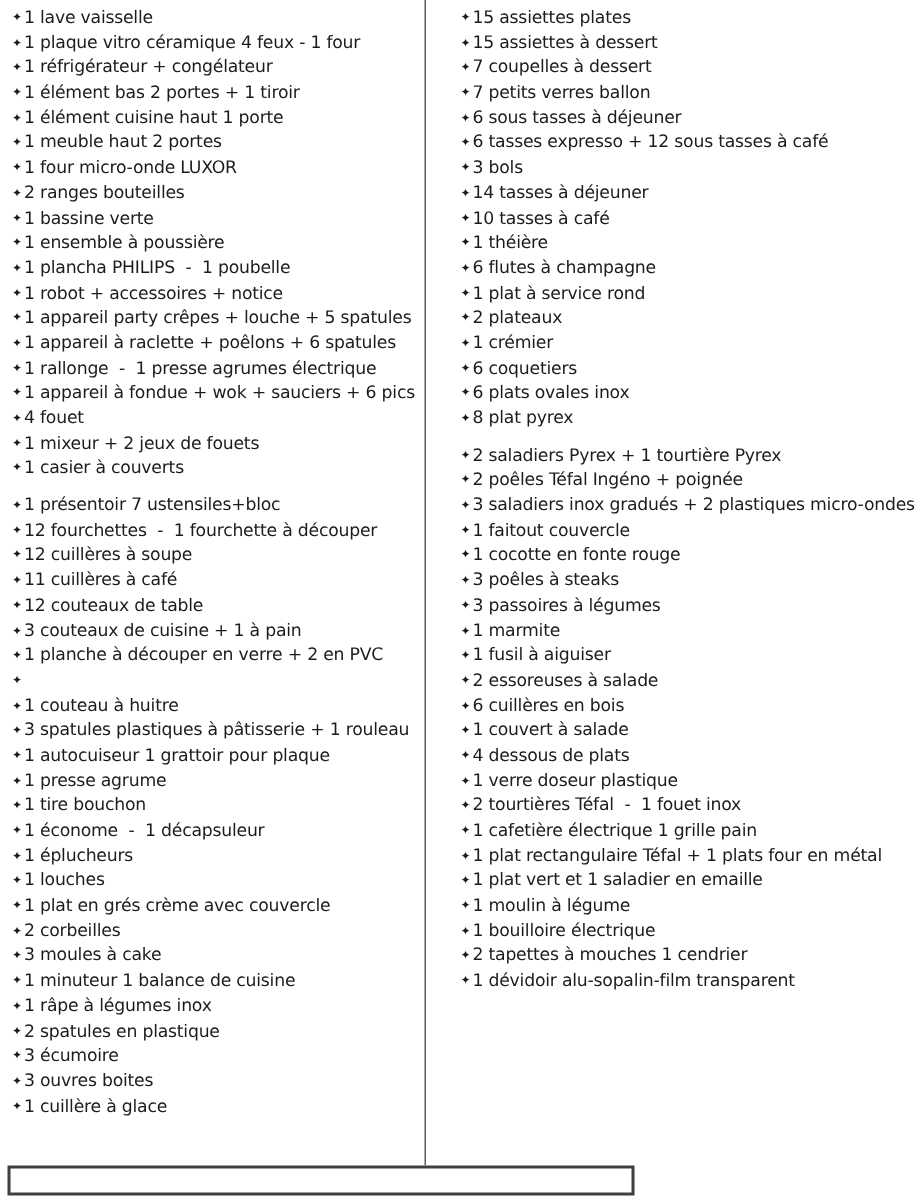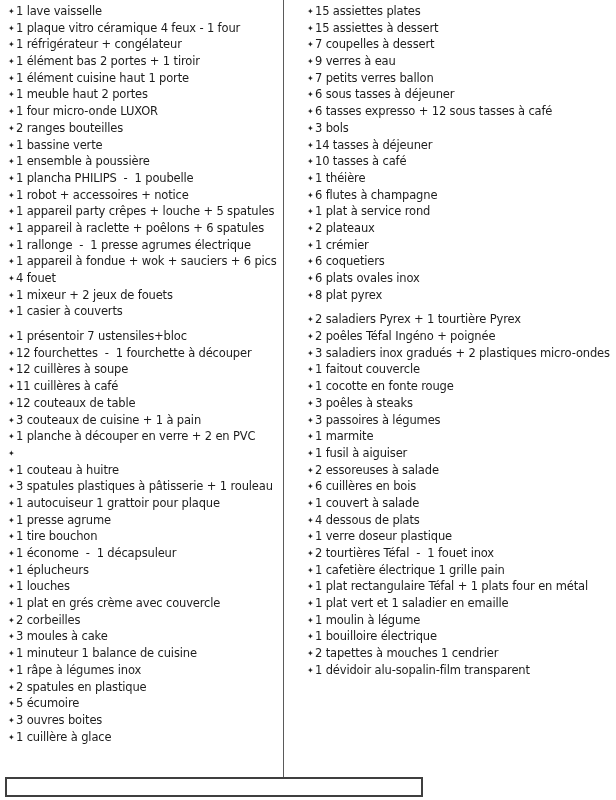--- a/index.html
+++ b/index.html
@@ -94,32 +94,31 @@
         <div class="row"><span class="bullet">✦</span><span>1 tire bouchon</span></div>
         <div class="row"><span class="bullet">✦</span><span>1 économe  -  1 décapsuleur</span></div>
         <div class="row"><span class="bullet">✦</span><span>1 éplucheurs</span></div>
         <div class="row"><span class="bullet">✦</span><span>1 louches</span></div>
         <div class="row"><span class="bullet">✦</span><span>1 plat en grés crème avec couvercle</span></div>
         <div class="row"><span class="bullet">✦</span><span>2 corbeilles</span></div>
         <div class="row"><span class="bullet">✦</span><span>3 moules à cake</span></div>
         <div class="row"><span class="bullet">✦</span><span>1 minuteur 1 balance de cuisine</span></div>
         <div class="row"><span class="bullet">✦</span><span>1 râpe à légumes inox</span></div>
         <div class="row"><span class="bullet">✦</span><span>2 spatules en plastique</span></div>
-        <div class="row"><span class="bullet">✦</span><span>5 écumoire</span></div>
+        <div class="row"><span class="bullet">✦</span><span>3 écumoire</span></div>
         <div class="row"><span class="bullet">✦</span><span>3 ouvres boites</span></div>
         <div class="row"><span class="bullet">✦</span><span>1 cuillère à glace</span></div>
       </div>
     </div>
   <div class="divider"></div>
   <div class="col col-right">
       <div class="group">
         <div class="row"><span class="bullet">✦</span><span>15 assiettes plates</span></div>
         <div class="row"><span class="bullet">✦</span><span>15 assiettes à dessert</span></div>
         <div class="row"><span class="bullet">✦</span><span>7 coupelles à dessert</span></div>
-        <div class="row"><span class="bullet">✦</span><span>9 verres à eau</span></div>
         <div class="row"><span class="bullet">✦</span><span>7 petits verres ballon</span></div>
         <div class="row"><span class="bullet">✦</span><span>6 sous tasses à déjeuner</span></div>
         <div class="row"><span class="bullet">✦</span><span>6 tasses expresso + 12 sous tasses à café</span></div>
         <div class="row"><span class="bullet">✦</span><span>3 bols</span></div>
         <div class="row"><span class="bullet">✦</span><span>14 tasses à déjeuner</span></div>
         <div class="row"><span class="bullet">✦</span><span>10 tasses à café</span></div>
         <div class="row"><span class="bullet">✦</span><span>1 théière</span></div>
         <div class="row"><span class="bullet">✦</span><span>6 flutes à champagne</span></div>
         <div class="row"><span class="bullet">✦</span><span>1 plat à service rond</span></div>
         <div class="row"><span class="bullet">✦</span><span>2 plateaux</span></div>

